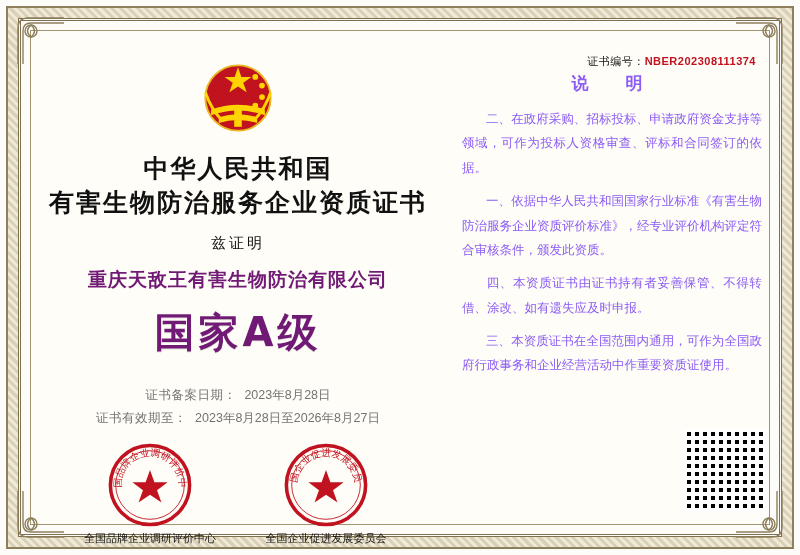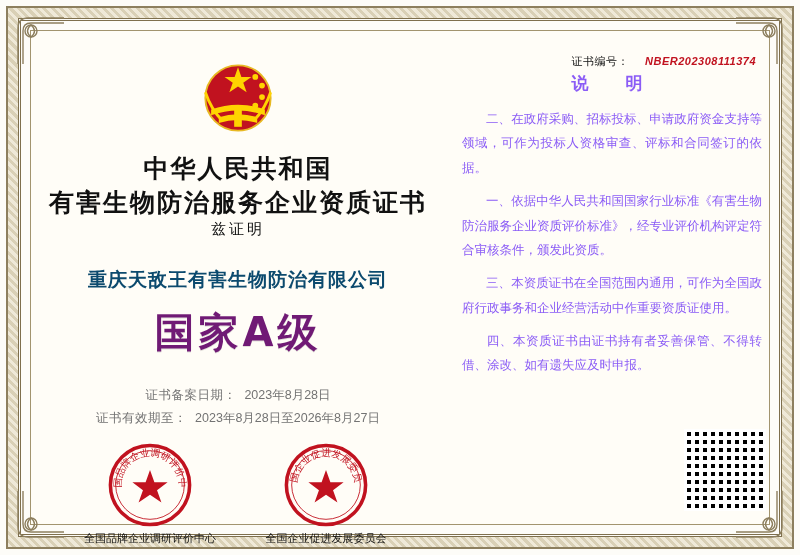--- a/index.html
+++ b/index.html
@@ -45,43 +45,43 @@
   
   .content{
     position:absolute;left:38px;top:38px;right:38px;bottom:38px;
   }
   .cert-no{
     position:absolute;right:6px;top:16px;
     font-size:11px;color:#222;letter-spacing:.5px;
     white-space:nowrap;
   }
   .cert-no .label{color:#111;font-family:Liberation Mono, monospace;}
-  .cert-no .value{color:#c1121f;font-weight:bold;margin-left:16px;font-style:italic;}
+  .cert-no .value{color:#c1121f;font-weight:bold;margin-left:0;}
 
   
   .left-col{
     position:absolute;left:0;top:4px;width:400px;height:100%;
     text-align:center;
   }
   .emblem{
     margin:8px auto 0;width:96px;height:96px;position:relative;
   }
   .emblem svg{display:block;width:96px;height:96px;}
   .main-title{
     margin-top:6px;
     font-size:25px;font-weight:bold;color:#111;
     letter-spacing:2px;line-height:1.35;
     font-family:"DejaVu Sans","Liberation Sans",sans-serif;
   }
   .main-title .l2{display:block;}
   .hereby{
-    font-size:15px;color:#111;letter-spacing:3px;
+    margin-top:14px;font-size:15px;color:#111;letter-spacing:3px;
   }
   .company{
-    margin-top:28px;font-size:19px;font-weight:bold;color:#0c4a6e;
+    margin-top:14px;font-size:19px;font-weight:bold;color:#701a75;
     letter-spacing:1px;
   }
   .grade{
     margin-top:12px;
     font-size:40px;font-weight:bold;color:#701a75;
     letter-spacing:4px;
     font-family:"DejaVu Sans","Liberation Sans",sans-serif;
     text-shadow:0 1px 0 rgba(0,0,0,.12);
   }
   .dates{
@@ -263,24 +263,24 @@
     <div class="right-col">
       <div class="notice-title">说　明</div>
 
       <div class="notice-item">
         <span class="ind"></span><span>二、在政府采购、招标投标、申请政府资金支持等领域，可作为投标人资格审查、评标和合同签订的依据。</span>
       </div>
       <div class="notice-item">
         <span class="ind"></span><span>一、依据中华人民共和国国家行业标准《有害生物防治服务企业资质评价标准》，经专业评价机构评定符合审核条件，颁发此资质。</span>
       </div>
       <div class="notice-item">
+        <span class="ind"></span><span>四、本资质证书由证书持有者妥善保管、不得转借、涂改、如有遗失应及时申报。</span>
+      </div>
+      <div class="notice-item">
         <span class="ind"></span><span>三、本资质证书在全国范围内通用，可作为全国政府行政事务和企业经营活动中作重要资质证使用。</span>
-      </div>
-      <div class="notice-item">
-        <span class="ind"></span><span>四、本资质证书由证书持有者妥善保管、不得转借、涂改、如有遗失应及时申报。</span>
       </div>
 
       <div class="qr">
         <div class="qrbox"></div>
       </div>
     </div>
 
   </div>
 </div>
 

